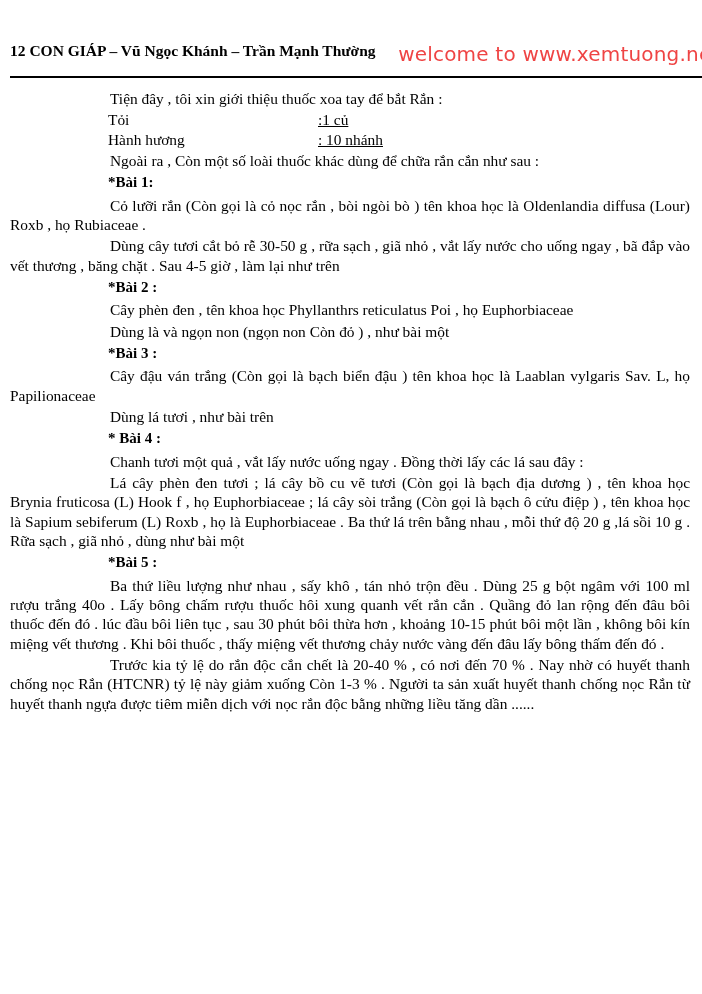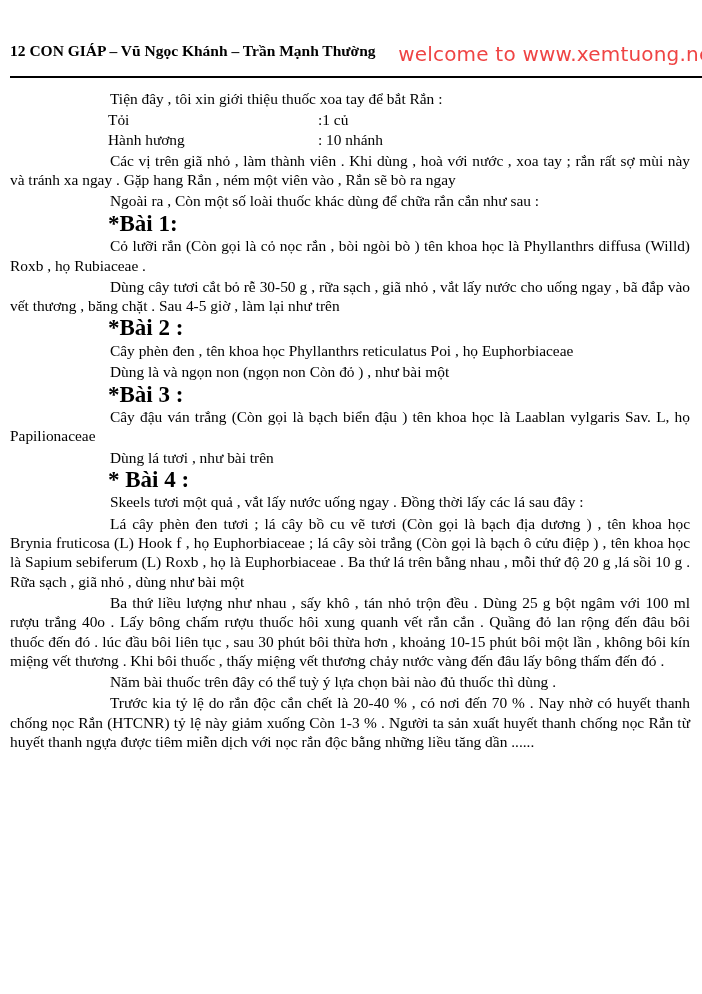--- a/index.html
+++ b/index.html
@@ -23,24 +23,24 @@
   .page-number { font-size: 15px; margin-left: -14px; }
   .rule {
     position: absolute; top: 76px; left: 10px; right: 10px;
     border-top: 2px solid #000000;
   }
   .body-text {
     position: absolute; top: 87px; left: 8px; width: 684px;
     font-size: 15.4px; line-height: 19.3px; text-align: justify;
   }
   .para { margin: 2px; text-indent: 100px; }
-  .kv { padding-left: 100px; }
+  .kv { padding-left: 100px; text-decoration: underline; }
   .kv-label { display: inline-block; width: 210px; }
   .heading {
-    font-weight: bold; font-size: 23px; line-height: 21.5px;
+    font-weight: bold; font-size: 15px; line-height: 21.5px;
     padding-left: 100px; margin: 1px 0;
   }
 </style>
 </head>
 <body>
 
 <div class="page">
 
   <header class="header">
     <div class="header-title">12 CON GIÁP – Vũ Ngọc Khánh – Trần Mạnh Thường</div>
@@ -54,37 +54,36 @@
   <main class="body-text">
     <p class="para">Tiện đây , tôi xin giới thiệu thuốc xoa tay để bắt Rắn :</p>
 
     <div class="kv">
       <span class="kv-label">Tỏi</span><span class="kv-value">:1 củ</span>
     </div>
     <div class="kv">
       <span class="kv-label">Hành hương</span><span class="kv-value">: 10 nhánh</span>
     </div>
 
-    <p class="para">Các vị trên giã nhỏ , làm thành viên . Khi dùng , hoà với nước , xoa tay ; rắn rất sợ mùi này và tránh xa ngay . Gặp hang Rắn , ném một viên vào , Rắn sẽ bò ra ngay</p>
     <p class="para">Ngoài ra , Còn một số loài thuốc khác dùng để chữa rắn cắn như sau :</p>
 
     <div class="heading">*Bài 1:</div>
-    <p class="para">Cỏ lưỡi rắn (Còn gọi là cỏ nọc rắn , bòi ngòi bò ) tên khoa học là Phyllanthrs diffusa (Willd) Roxb , họ Rubiaceae .</p>
+    <p class="para">Cỏ lưỡi rắn (Còn gọi là cỏ nọc rắn , bòi ngòi bò ) tên khoa học là Oldenlandia diffusa (Lour) Roxb , họ Rubiaceae .</p>
     <p class="para">Dùng cây tươi cắt bỏ rễ 30-50 g , rữa sạch , giã nhỏ , vắt lấy nước cho uống ngay , bã đắp vào vết thương , băng chặt . Sau 4-5 giờ , làm lại như trên</p>
 
     <div class="heading">*Bài 2 :</div>
     <p class="para">Cây phèn đen , tên khoa học Phyllanthrs reticulatus Poi , họ Euphorbiaceae</p>
     <p class="para">Dùng là và ngọn non (ngọn non Còn đỏ ) , như bài một</p>
 
     <div class="heading">*Bài 3 :</div>
     <p class="para">Cây đậu ván trắng (Còn gọi là bạch biển đậu ) tên khoa học là Laablan vylgaris Sav. L, họ Papilionaceae</p>
     <p class="para">Dùng lá tươi , như bài trên</p>
 
     <div class="heading">* Bài 4 :</div>
-    <p class="para">Skeels tươi một quả , vắt lấy nước uống ngay . Đồng thời lấy các lá sau đây :</p>
+    <p class="para">Chanh tươi một quả , vắt lấy nước uống ngay . Đồng thời lấy các lá sau đây :</p>
     <p class="para">Lá cây phèn đen tươi ; lá cây bồ cu vẽ tươi (Còn gọi là bạch địa dương ) , tên khoa học Brynia fruticosa (L) Hook f , họ Euphorbiaceae ; lá cây sòi trắng (Còn gọi là bạch ô cửu điệp ) , tên khoa học là Sapium sebiferum (L) Roxb , họ là Euphorbiaceae . Ba thứ lá trên bằng nhau , mỗi thứ độ 20 g ,lá sồi 10 g . Rữa sạch , giã nhỏ , dùng như bài một</p>
 
+    <div class="heading">*Bài 5 :</div>
     <p class="para">Ba thứ liều lượng như nhau , sấy khô , tán nhỏ trộn đều . Dùng 25 g bột ngâm với 100 ml rượu trắng 40o . Lấy bông chấm rượu thuốc hôi xung quanh vết rắn cắn . Quầng đỏ lan rộng đến đâu bôi thuốc đến đó . lúc đầu bôi liên tục , sau 30 phút bôi thừa hơn , khoảng 10-15 phút bôi một lần , không bôi kín miệng vết thương . Khi bôi thuốc , thấy miệng vết thương chảy nước vàng đến đâu lấy bông thấm đến đó .</p>
-    <p class="para">Năm bài thuốc trên đây có thể tuỳ ý lựa chọn bài nào đủ thuốc thì dùng .</p>
     <p class="para">Trước kia tỷ lệ do rắn độc cắn chết là 20-40 % , có nơi đến 70 % . Nay nhờ có huyết thanh chống nọc Rắn (HTCNR) tỷ lệ này giảm xuống Còn 1-3 % . Người ta sản xuất huyết thanh chống nọc Rắn từ huyết thanh ngựa được tiêm miễn dịch với nọc rắn độc bằng những liều tăng dần ......</p>
   </main>
 
 </div>
 
 </body></html>

